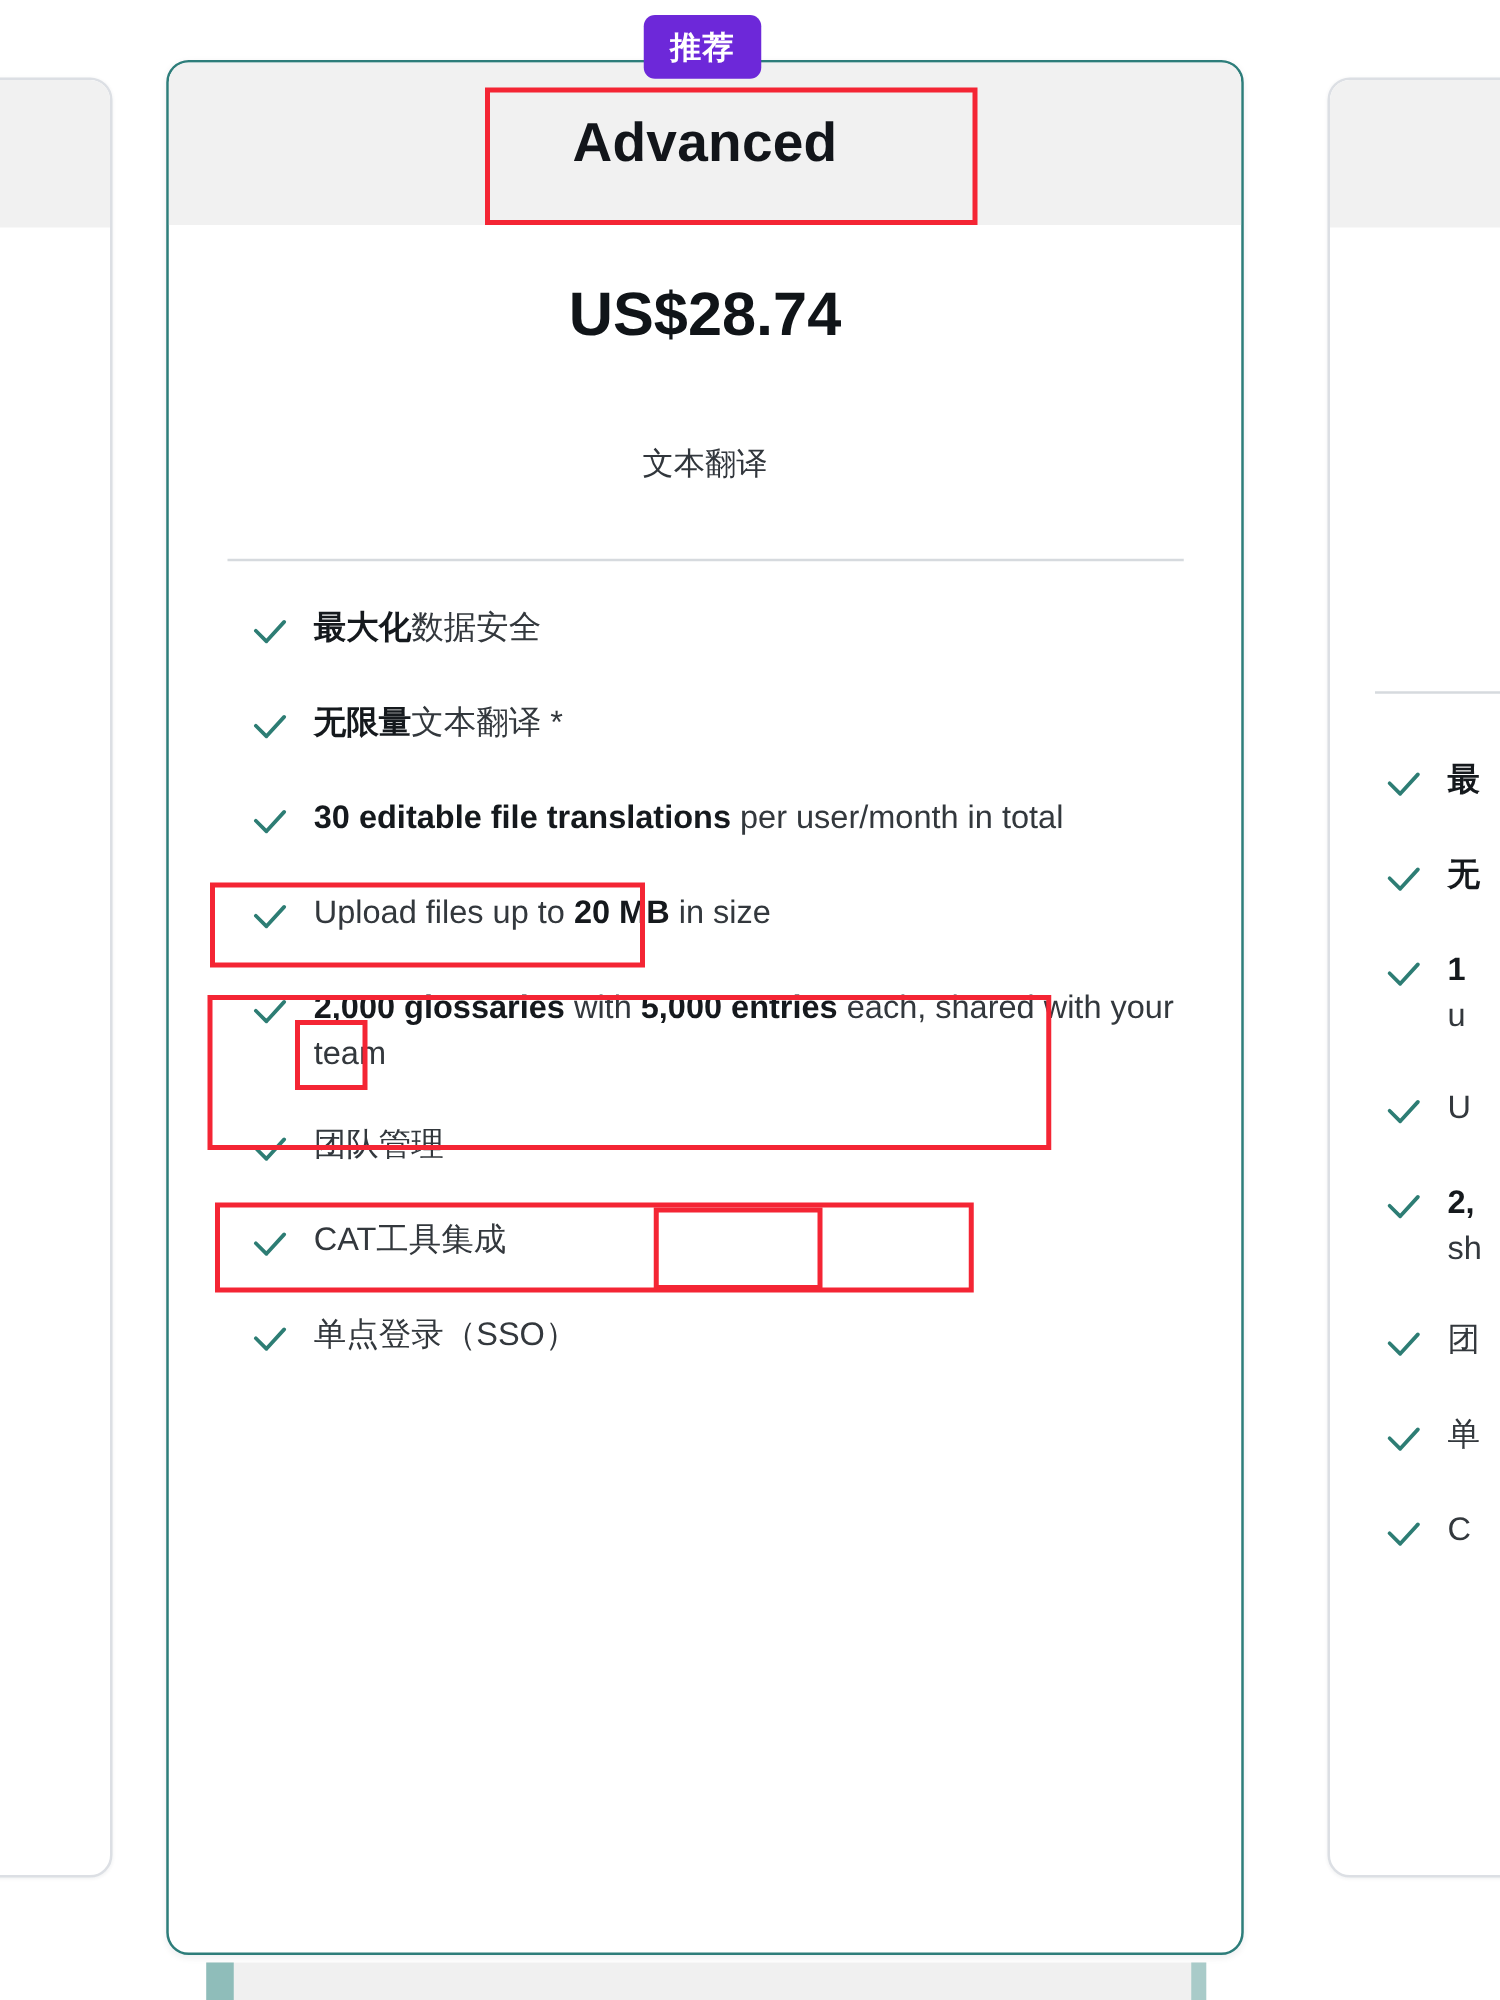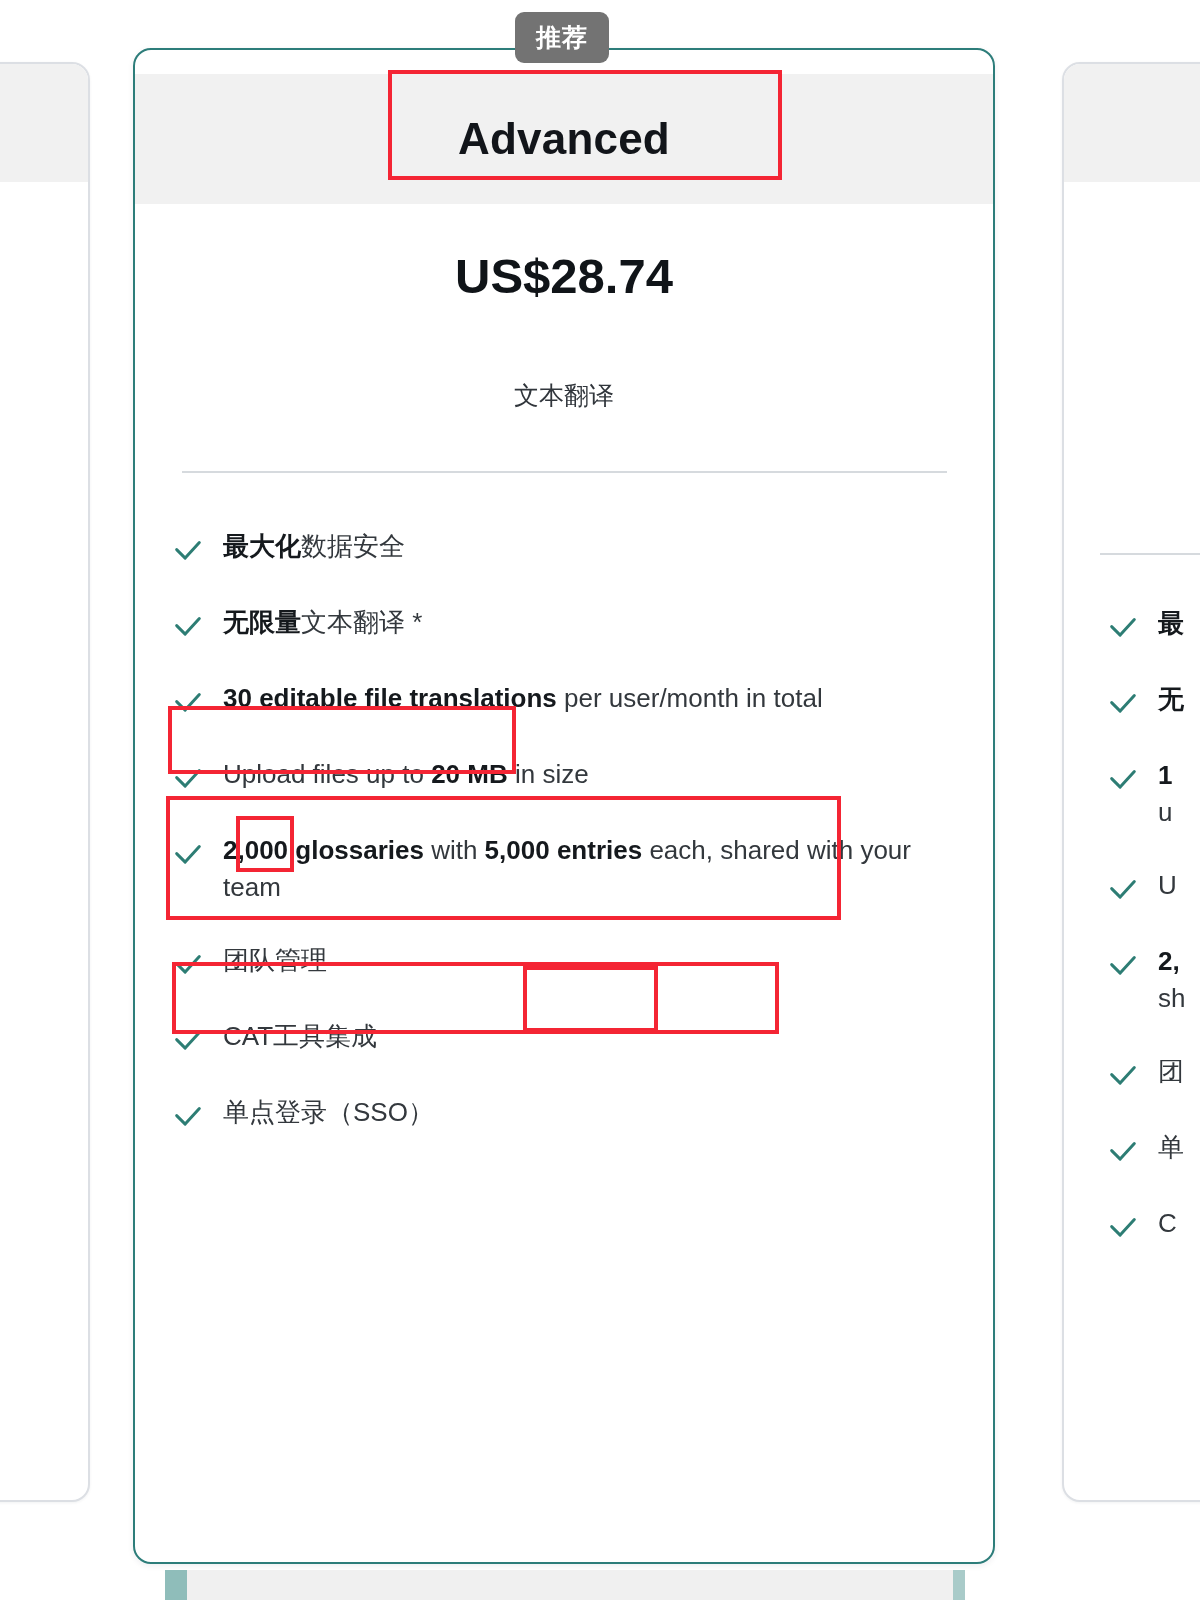--- a/index.html
+++ b/index.html
@@ -56,39 +56,39 @@
   }
 
   
   .card-header {
     background: #f1f1f1;
     width: 100%;
     display: flex;
     align-items: center;
     justify-content: center;
   }
-  .card-main .card-header { height: 130px; margin-top: 24px; }
+  .card-main .card-header { height: 130px; }
   .card-side .card-header { height: 118px; }
 
   .plan-title {
     font-size: 44px;
     font-weight: bold;
     color: #12151a;
     letter-spacing: .2px;
     line-height: 1;
   }
 
   
   .badge {
     position: absolute;
     left: 515px;
     top: 12px;
     width: 94px;
     height: 51px;
-    background: #737373;
+    background: #6d28d9;
     border-radius: 9px;
     display: flex;
     align-items: center;
     justify-content: center;
     z-index: 40;
   }
   .badge span {
     color: #ffffff;
     font-size: 25px;
     font-weight: bold;
@@ -115,22 +115,22 @@
 
   .divider {
     margin: 53px auto 0 auto;
     width: 765px;
     height: 2px;
     background: #d6dade;
   }
 
   
   .features {
-    margin-top: 55px;
-    padding-left: 36px;
+    margin-top: 34px;
+    padding-left: 64px;
     padding-right: 20px;
   }
   .feature {
     display: flex;
     align-items: flex-start;
     margin-bottom: 36px;
   }
   .check {
     flex: 0 0 auto;
     width: 34px;

